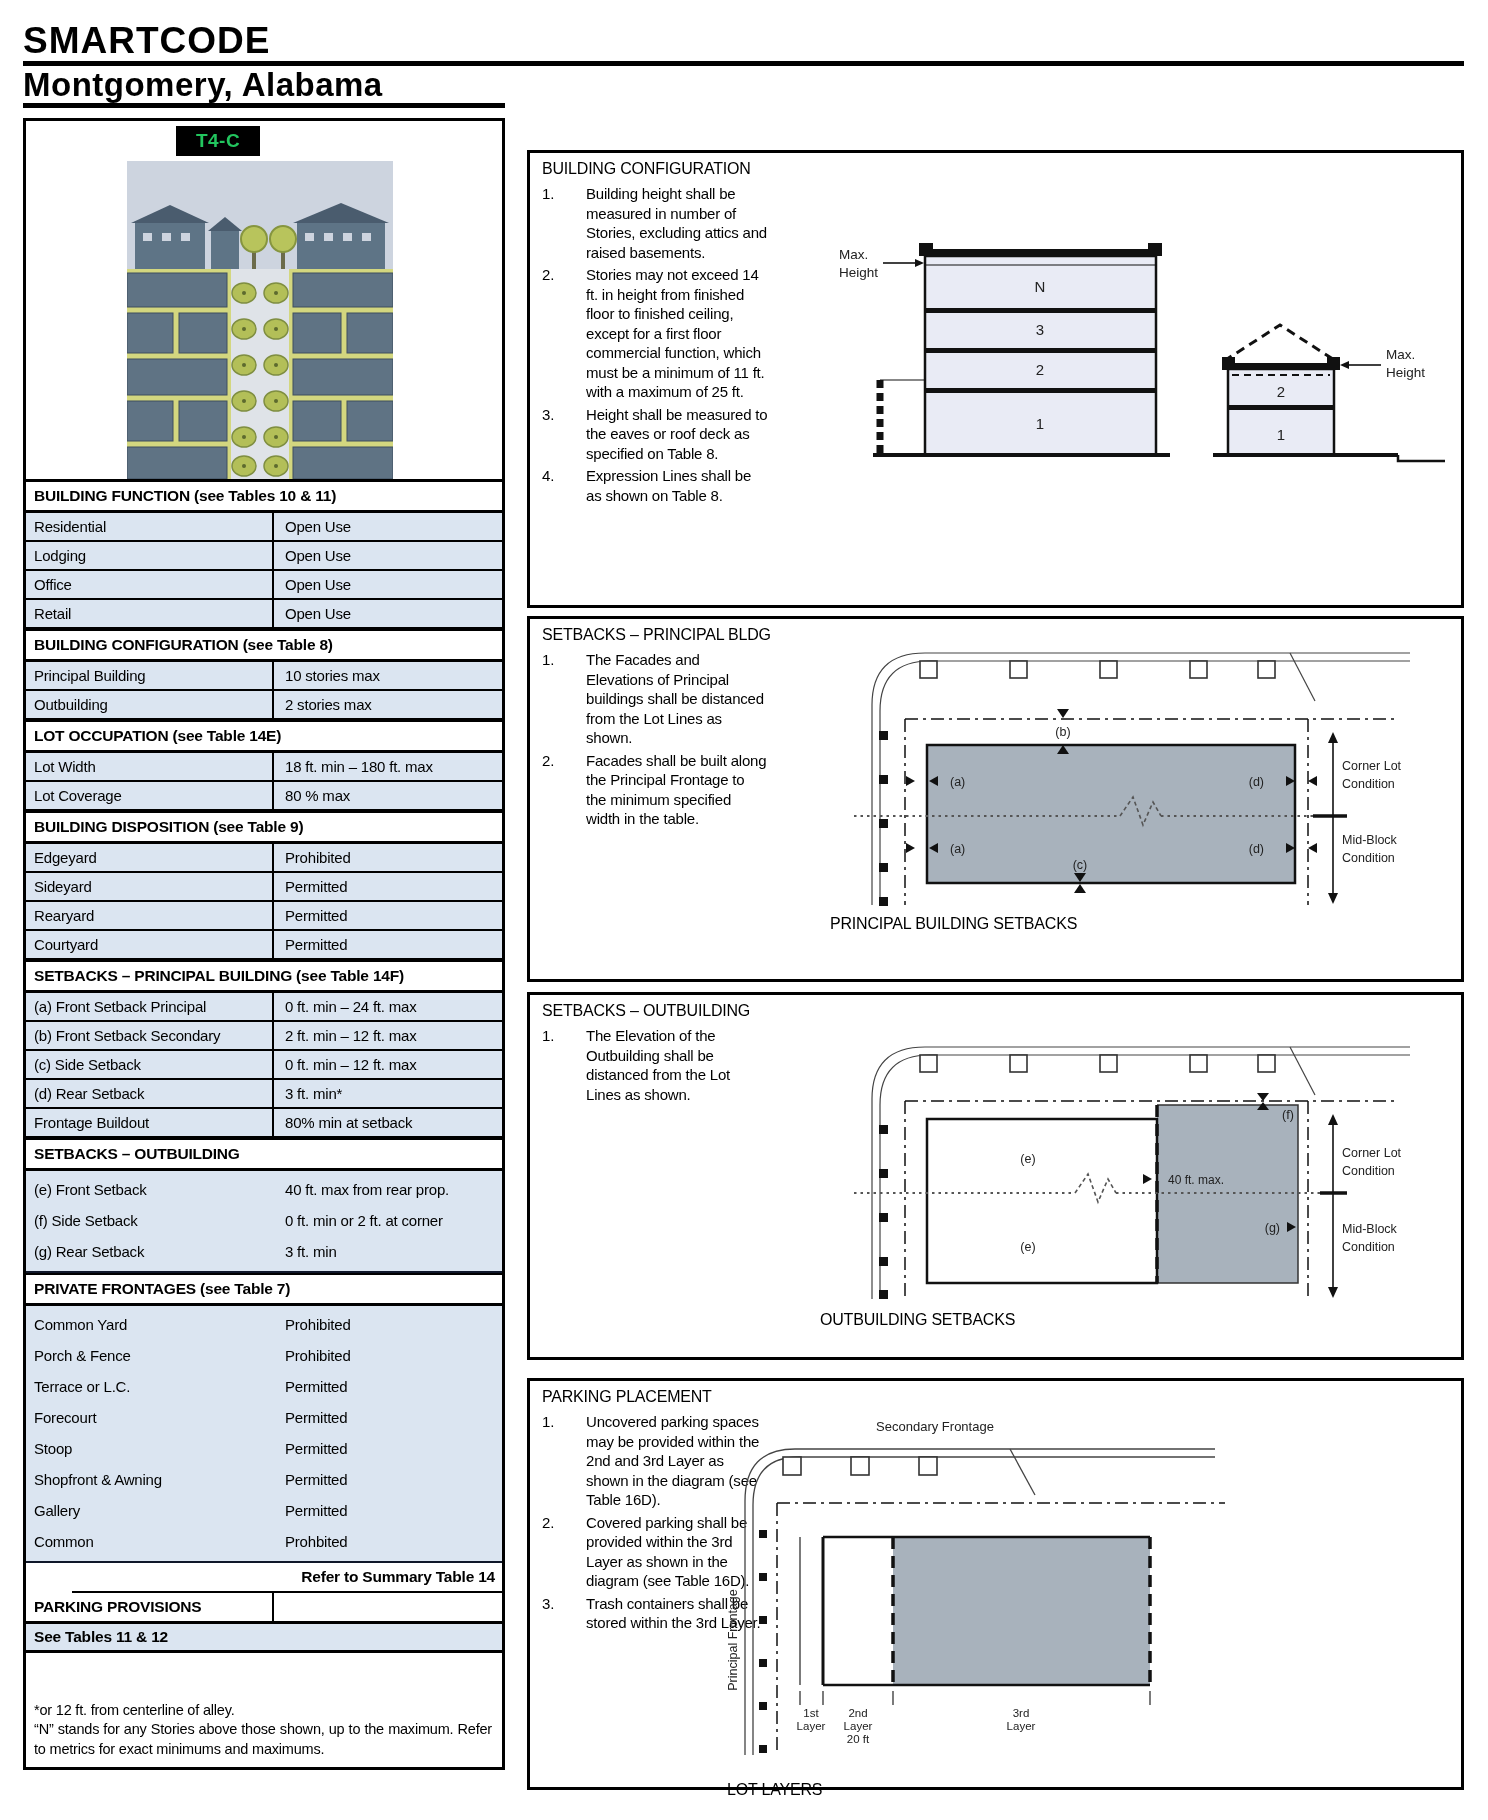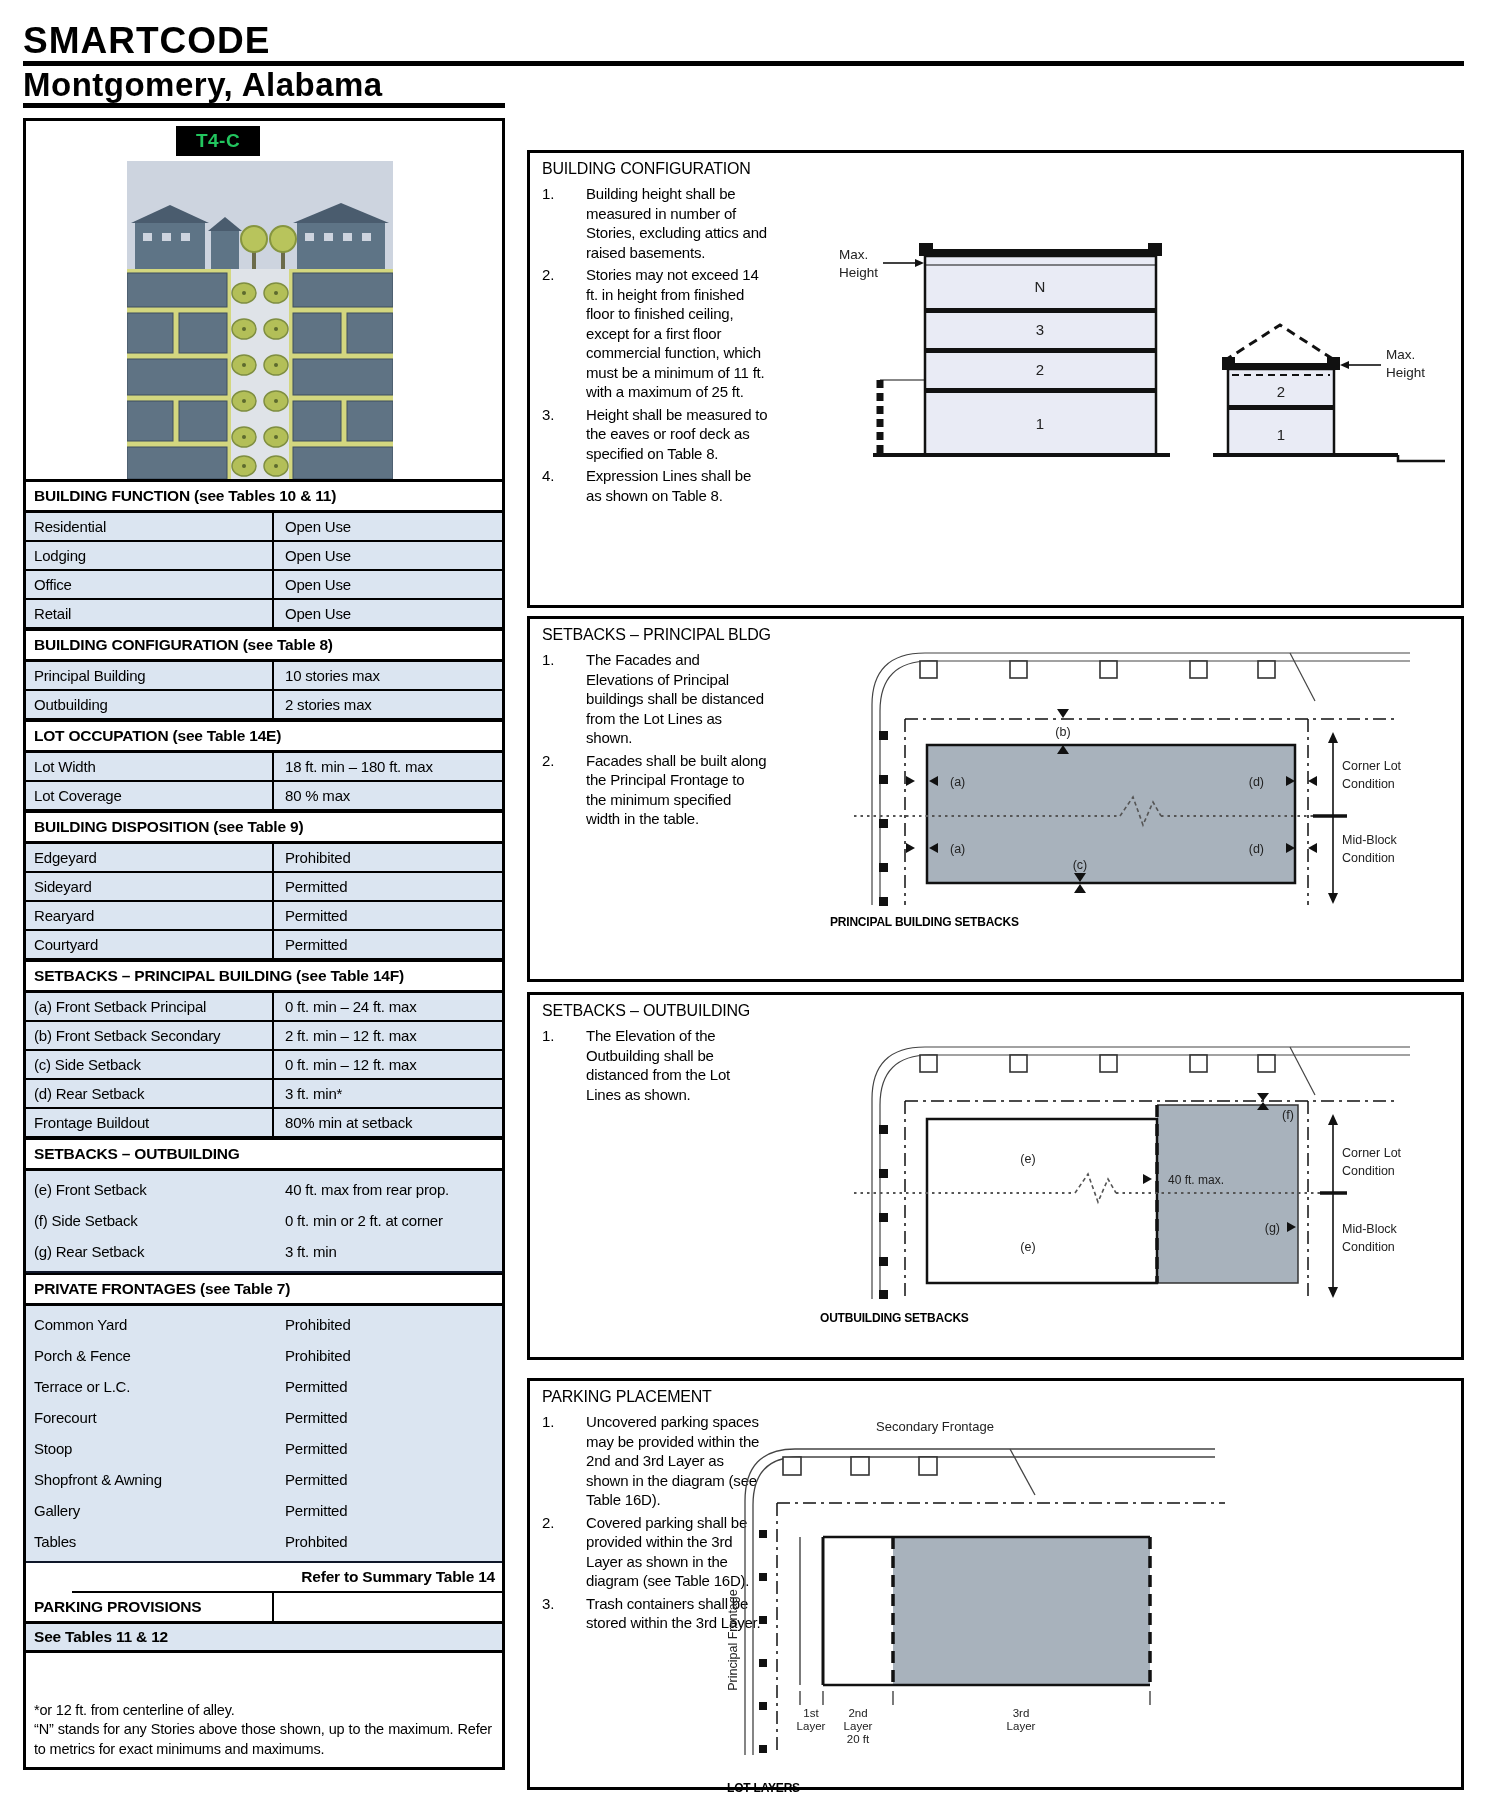--- a/index.html
+++ b/index.html
@@ -46,21 +46,21 @@
   .panel{position:absolute;left:527px;width:937px;border:3px solid #000;box-sizing:border-box;background:#fff;}
   #panel-1{top:150px;height:458px;}
   #panel-2{top:616px;height:366px;}
   #panel-3{top:992px;height:368px;}
   #panel-4{top:1378px;height:412px;}
   .panel-title{position:absolute;left:12px;top:7px;font-size:16px;letter-spacing:-.2px;}
   .panel-list{position:absolute;left:12px;top:31px;width:226px;}
   .p-item{display:flex;margin-bottom:3px;}
   .p-num{flex:0 0 44px;font-size:15px;line-height:19.5px;}
   .p-txt{flex:1;font-size:15px;line-height:19.5px;letter-spacing:-.2px;}
-  .diag-caption{position:absolute;font-weight:bold;font-size:12px;letter-spacing:-.2px;}
+  .diag-caption{position:absolute;font-weight:normal;font-size:16px;letter-spacing:-.2px;}
   svg text{font-family:"Liberation Sans",sans-serif;fill:#222;}
 </style>
 </head>
 <body>
 
 <div id="page">
 
   <div class="abs" id="doc-title">SMARTCODE</div>
   <div class="abs" id="rule1"></div>
   <div class="abs" id="doc-subtitle">Montgomery, Alabama</div>
@@ -256,21 +256,21 @@
             </div>
             <div class="brow">
               <div class="lbl">Shopfront &amp; Awning</div>
               <div class="val">Permitted</div>
             </div>
             <div class="brow">
               <div class="lbl">Gallery</div>
               <div class="val">Permitted</div>
             </div>
             <div class="brow">
-              <div class="lbl">Tables</div>
+              <div class="lbl">Common</div>
               <div class="val">Prohbited</div>
             </div>
           </div>
         </div>
       <div class="refer-row">
         <span>Refer to Summary Table 14</span>
       </div>
       <div class="pp-row">
         <div class="lbl">PARKING PROVISIONS</div>
         <div class="val"></div>

